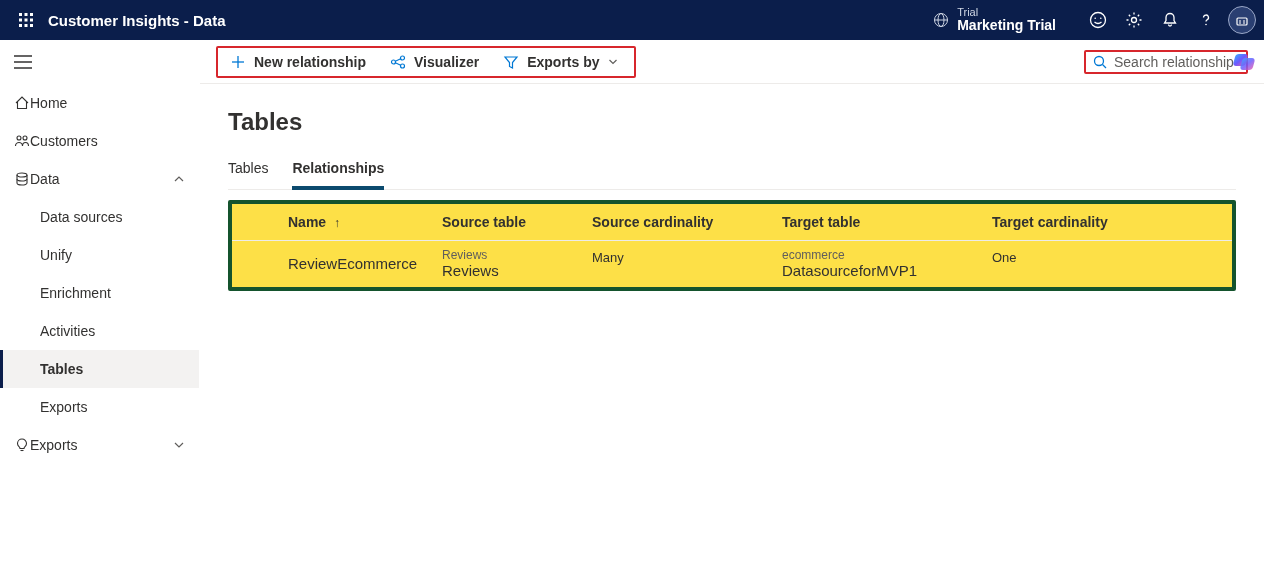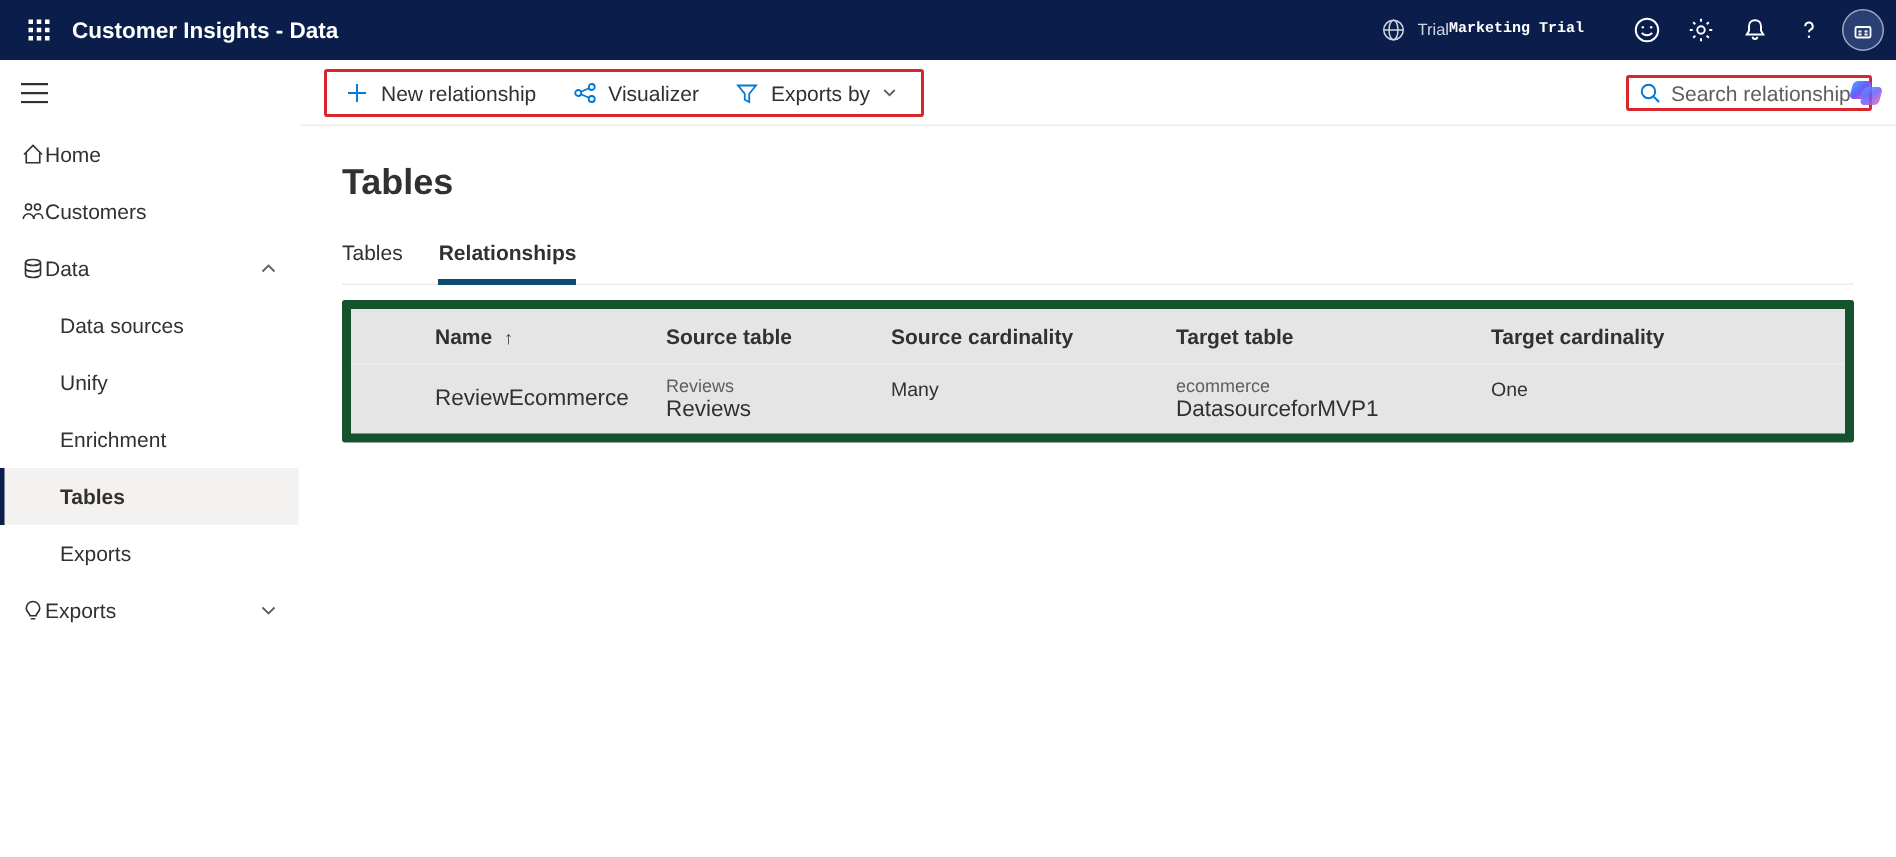--- a/index.html
+++ b/index.html
@@ -7,60 +7,60 @@
 
   
   .topbar {
     display: flex; align-items: center; height: 40px;
     background: #0b1e4b; color: #fff; padding: 0 8px;
   }
   .topbar .waffle { width: 32px; display:flex; justify-content:center; align-items:center; cursor:pointer; }
   .topbar .title { font-weight: 600; font-size: 15px; margin-left: 4px; }
   .topbar .spacer { flex: 1; }
   .topbar .env { display:flex; align-items:center; gap:8px; margin-right: 24px; }
-  .topbar .env .env-text { display:flex; flex-direction:row; line-height:1.1; }
+  .topbar .env .env-text { display:flex; flex-direction:column; line-height:1.1; }
   .topbar .env .env-text .small { font-size: 11px; color: #cfd6e4; }
-  .topbar .env .env-text .big { font-size: 10px; font-weight:600;font-family:Liberation Mono, monospace; }
+  .topbar .env .env-text .big { font-size: 14px; font-weight:600; }
   .topbar .iconbtn { width: 36px; height:40px; display:flex; align-items:center; justify-content:center; cursor:pointer; }
   .topbar .avatar { width:28px; height:28px; border-radius:50%; background:#2a3f72; border:1px solid #9aa7c7; display:flex; align-items:center; justify-content:center; font-size:10px; color:#fff; margin-left:4px; cursor:pointer;}
 
   
   .shell { display:flex; height: calc(571px - 40px); }
 
   
   .leftnav { width: 200px; background:#fff; border-right:1px solid #fff; display:flex; flex-direction:column; }
   .hamburger { height: 44px; display:flex; align-items:center; padding-left:14px; cursor:pointer; }
   .nav-item, .sub-item { height: 38px; display:flex; align-items:center; padding-left:14px; gap:0; cursor:pointer; font-size:14px; color:#323130; }
   .nav-item .label { flex:1; }
   .nav-item .chev { margin-right:14px; color:#605e5c; }
   .sub-item { padding-left: 40px; }
   .sub-item.active { background:#f3f2f1; border-left:3px solid #0b1e4b; padding-left:37px; font-weight:600; }
   .icon16 { width:16px; height:16px; display:inline-flex; align-items:center; justify-content:center; color:#323130; }
 
   
   .main { flex:1; background:#fff; position:relative; }
   .toolbar-row { height: 44px; display:flex; align-items:center; padding: 0 16px; border-bottom: 1px solid #edebe9; position:relative; }
-  .toolbar-left { display:flex; align-items:center; gap:4px; padding:2px 6px 2px 2px; }
+  .toolbar-left { display:flex; align-items:center; gap:4px; padding:2px 6px 2px 2px;font-weight:bold; }
   .tool-btn { display:flex; align-items:center; gap:8px; padding: 4px 10px; cursor:pointer; color:#323130; border-radius:2px; }
   .tool-btn .tool-icon { color:#0078d4; display:flex; }
   .highlight-box { border: 2.5px solid #d7262c; border-radius:2px; }
   .searchwrap { margin-left:auto; padding:2px 8px 2px 6px; display:flex; align-items:center; gap:6px; width: 164px; }
   .searchwrap .search-icon { color:#0078d4; }
   .searchwrap input { border:none; outline:none; font-size:14px; width: 120px; background:transparent; color:#323130; }
   .searchwrap input::placeholder { color:#605e5c; }
   .copilot { position:absolute; right: 6px; top: 50%; transform:translateY(-50%); width:28px; height:28px; display:flex; align-items:center; justify-content:center; cursor:pointer;}
 
   .content { padding: 24px 28px 0 28px; }
   h1.page-title { font-size: 24px; font-weight:600; margin-bottom: 16px; }
 
   .tabs { display:flex; gap: 24px; border-bottom:1px solid #edebe9; margin-bottom:10px;}
   .tab { padding: 8px 0 10px 0; font-size:14px; cursor:pointer; color:#323130; }
   .tab.active { font-weight:700; border-bottom: 4px solid #0c4a6e; margin-bottom:-1px; }
 
-  .table-card { background:#e5e5e5; border:6px solid #14532d; border-radius:2px; }
+  .table-card { background:#fde047; border:4px solid #14532d; border-radius:2px; }
   table { width:100%; border-collapse:collapse; }
   thead th { text-align:left; font-weight:600; font-size:14px; padding: 10px 0 10px 0; border-bottom:1px solid #edebe9; color:#323130;}
   thead th:first-child { padding-left: 56px; }
   tbody td { padding: 8px 0; vertical-align:top; font-size:14px;margin-top:34px; }
   tbody td:first-child { padding-left:56px; padding-top:14px; }
   .mini { font-size:12px; color:#605e5c; line-height:1.1; }
   .val { font-size:15px; color:#323130; }
   .sort-arrow { font-size:12px; margin-left:4px; }
 
   svg { display:block; }
@@ -184,20 +184,23 @@
 
     <div class="sub-item">
       <span>Data sources</span>
     </div>
     <div class="sub-item">
       <span>Unify</span>
     </div>
     <div class="sub-item">
       <span>Enrichment</span>
     </div>
+    <div class="sub-item">
+      <span>Activities</span>
+    </div>
     <div class="sub-item active">
       <span>Tables</span>
     </div>
     <div class="sub-item">
       <span>Exports</span>
     </div>
 
     <div class="nav-item">
       <span class="icon16">
         <svg width="16" height="16" viewBox="0 0 16 16" fill="none" stroke="#323130" stroke-width="1.1">

